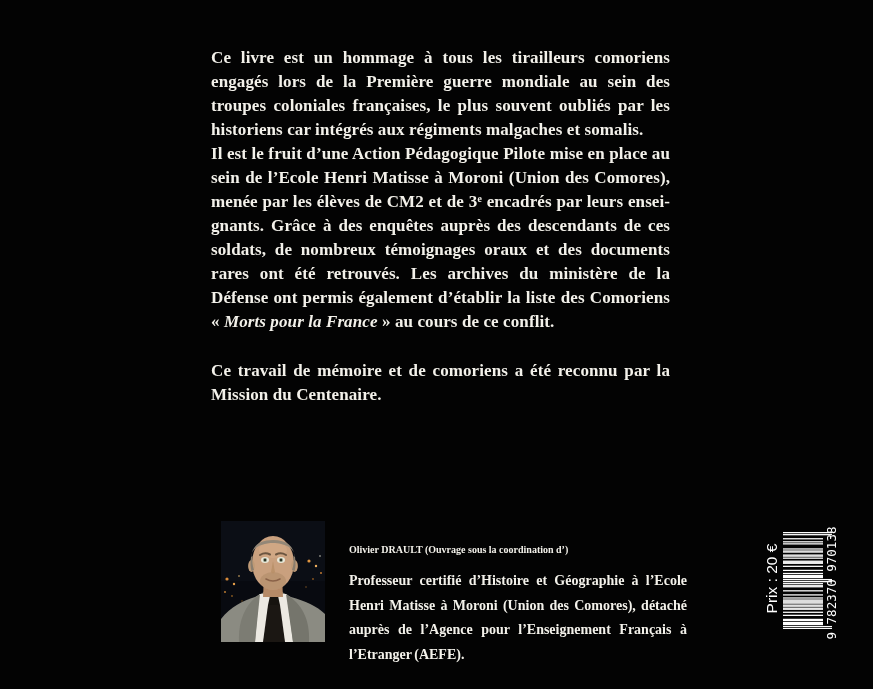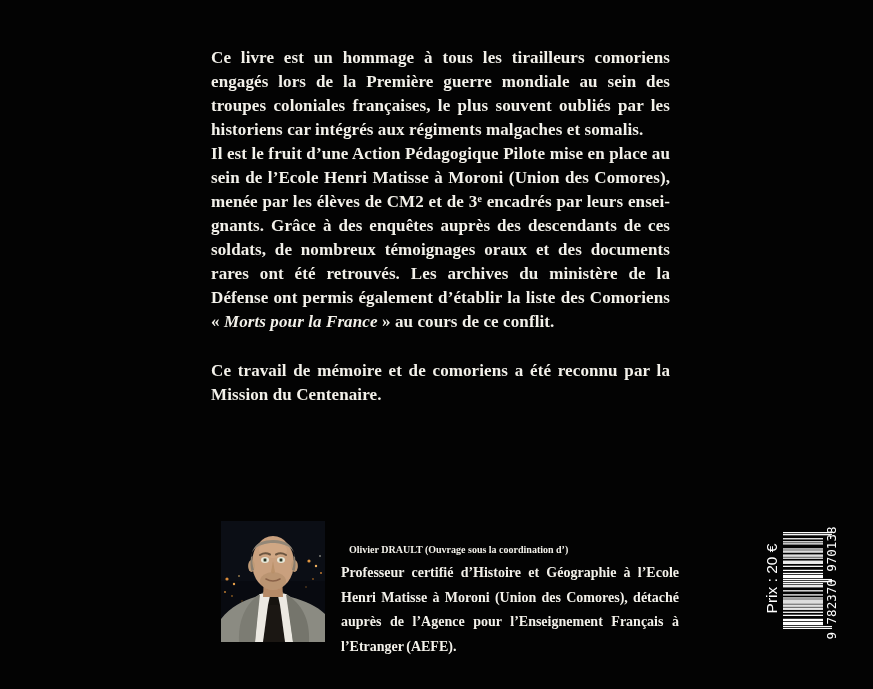--- a/index.html
+++ b/index.html
@@ -18,21 +18,21 @@
   .synopsis p.para-gap{margin-top:25px;}
   .synopsis em{}
   
   .author-photo{position:absolute;left:221px;top:521px;width:104px;height:121px;}
   .author-photo svg{display:block;width:100%;height:100%;}
   .author-heading{
     position:absolute;left:333px;top:523px;width:345px;margin:16px;
     font-size:10px;font-weight:bold;line-height:22px;
   }
   .author-bio{
-    position:absolute;left:333px;top:553px;width:338px;margin:8px;
+    position:absolute;left:333px;top:553px;width:338px;margin:16px;
     font-size:14px;font-weight:bold;line-height:24.6px;
     text-align:justify;word-spacing:-1px;
   }
   
   .price{
     position:absolute;left:724px;top:568px;width:95px;height:21px;
     line-height:21px;text-align:center;color:#ffffff;
     font-family:"Liberation Sans",sans-serif;font-size:15.5px;
     transform:rotate(-90deg);
   }

